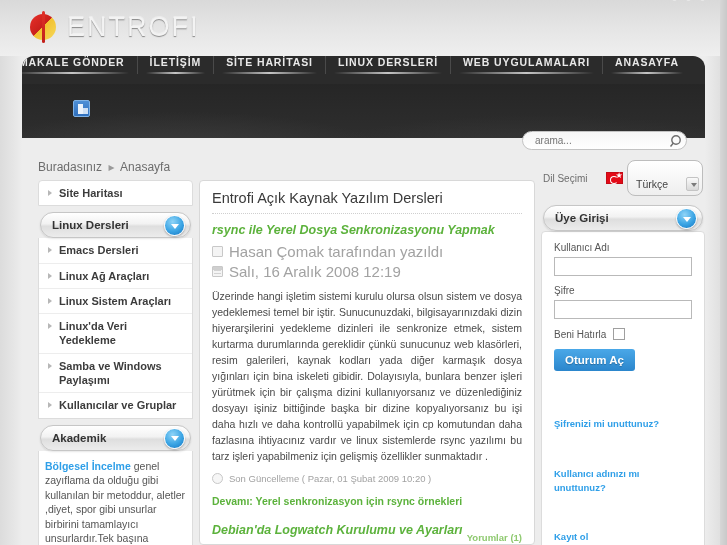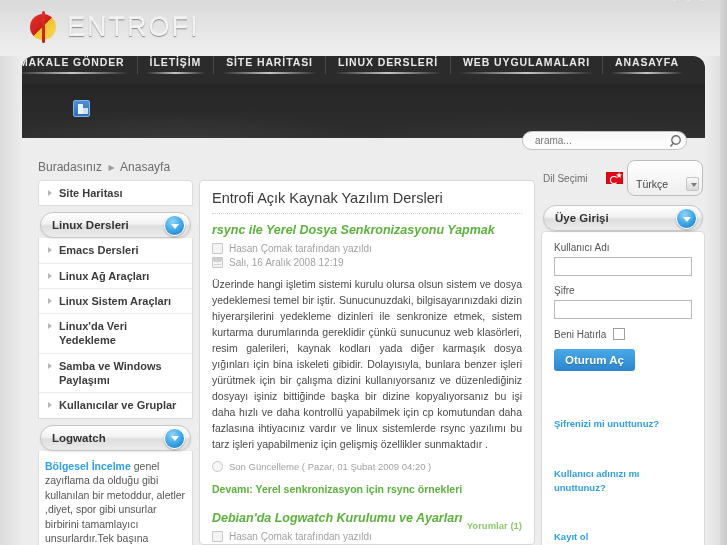--- a/index.html
+++ b/index.html
@@ -98,21 +98,21 @@
 
   
   #main { position:absolute; left:199px; top:180px; width:336px; height:365px;
           background:#fff; border:1px solid #d8d8d8; border-radius:4px;
           padding:9px 12px 0 12px; overflow:hidden; }
   #main-title { font-size:14.5px; color:#3a3a3a; padding-bottom:7px;
                 border-bottom:1px dotted #cfcfcf; margin-bottom:9px; }
   .art-title { font-size:12.5px; font-weight:bold; color:#5cb23c; margin-bottom:6px; cursor:pointer;font-style:italic; }
   .art-head { display:flex; justify-content:space-between; align-items:flex-end; }
   .comments { font-size:9.5px; font-weight:bold; color:#8ec96f; white-space:nowrap; margin-top:2px; cursor:pointer; }
-  .meta { display:flex; align-items:center; font-size:10px; color:#a2a2a2; margin-bottom:3px; }
+  .meta { display:flex; align-items:center; font-size:15px; color:#a2a2a2; margin-bottom:3px; }
   .meta .mi { width:11px; height:11px; border:1px solid #c8c8c8; background:#f4f4f4;
               margin-right:6px; border-radius:1px; position:relative; }
   .meta .mi.cal::before { content:""; position:absolute; left:1px; top:3px; right:1px; bottom:1px;
                           background:repeating-linear-gradient(to bottom,#d2d2d2 0 1px,transparent 1px 3px); }
   .meta .mi.cal::after  { content:""; position:absolute; left:0; top:0; right:0; height:3px; background:#cfcfcf; }
   .body-p { font-size:10.5px; color:#4a4a4a; line-height:1.52; text-align:justify; margin-bottom:8px; }
   .upd { display:flex; align-items:center; font-size:9.5px; color:#a2a2a2; margin:9px 0 11px 0; }
   .upd .ri { width:11px; height:11px; margin-right:6px; border:1px solid #c8c8c8; border-radius:50%;
              background:#f6f6f6; }
   .devam { font-size:10.5px; font-weight:bold; color:#5cb23c; margin-bottom:16px; cursor:pointer; }
@@ -221,21 +221,21 @@
         <li>Emacs Dersleri</li>
         <li>Linux Ağ Araçları</li>
         <li>Linux Sistem Araçları</li>
         <li>Linux'da Veri Yedekleme</li>
         <li>Samba ve Windows Paylaşımı</li>
         <li>Kullanıcılar ve Gruplar</li>
       </ul>
     </div>
 
     <div class="panel-head">
-      <span>Logwatch</span>
+      <span>Akademik</span>
       <div class="arrow-btn">
           <span></span>
         </div>
     </div>
 
     <div id="promo">
       <a>Bölgesel İncelme</a><span> genel zayıflama da olduğu gibi kullanılan bir metoddur, aletler ,diyet, spor gibi unsurlar birbirini tamamlayıcı unsurlardır.Tek başına kullanılan metodların başarı şansı son derece düşüktür</span>
       
       
     </div>
@@ -250,21 +250,21 @@
         <span class="mi"></span>
         <span>Hasan Çomak tarafından yazıldı</span>
       </div>
       <div class="meta">
         <span class="mi cal"></span>
         <span>Salı, 16 Aralık 2008 12:19</span>
       </div>
       <div class="body-p" style="margin-top:9px">Üzerinde hangi işletim sistemi kurulu olursa olsun sistem ve dosya yedeklemesi temel bir iştir. Sunucunuzdaki, bilgisayarınızdaki dizin hiyerarşilerini yedekleme dizinleri ile senkronize etmek, sistem kurtarma durumlarında gereklidir çünkü sunucunuz web klasörleri, resim galerileri, kaynak kodları yada diğer karmaşık dosya yığınları için bina iskeleti gibidir. Dolayısıyla, bunlara benzer işleri yürütmek için bir çalışma dizini kullanıyorsanız ve düzenlediğiniz dosyayı işiniz bittiğinde başka bir dizine kopyalıyorsanız bu işi daha hızlı ve daha kontrollü yapabilmek için cp komutundan daha fazlasına ihtiyacınız vardır ve linux sistemlerde rsync yazılımı bu tarz işleri yapabilmeniz için gelişmiş özellikler sunmaktadır .</div>
       <div class="upd">
         <span class="ri"></span>
-        <span>Son Güncelleme ( Pazar, 01 Şubat 2009 04:20 )</span>
+        <span>Son Güncelleme ( Pazar, 01 Şubat 2009 10:20 )</span>
       </div>
       <div class="devam">Devamı: Yerel senkronizasyon için rsync örnekleri</div>
     </div>
 
     <div>
       <div class="art-head">
         <div class="art-title">Debian'da Logwatch Kurulumu ve Ayarları</div>
         <div class="comments">Yorumlar (1)</div>
       </div>
       <div class="meta">

